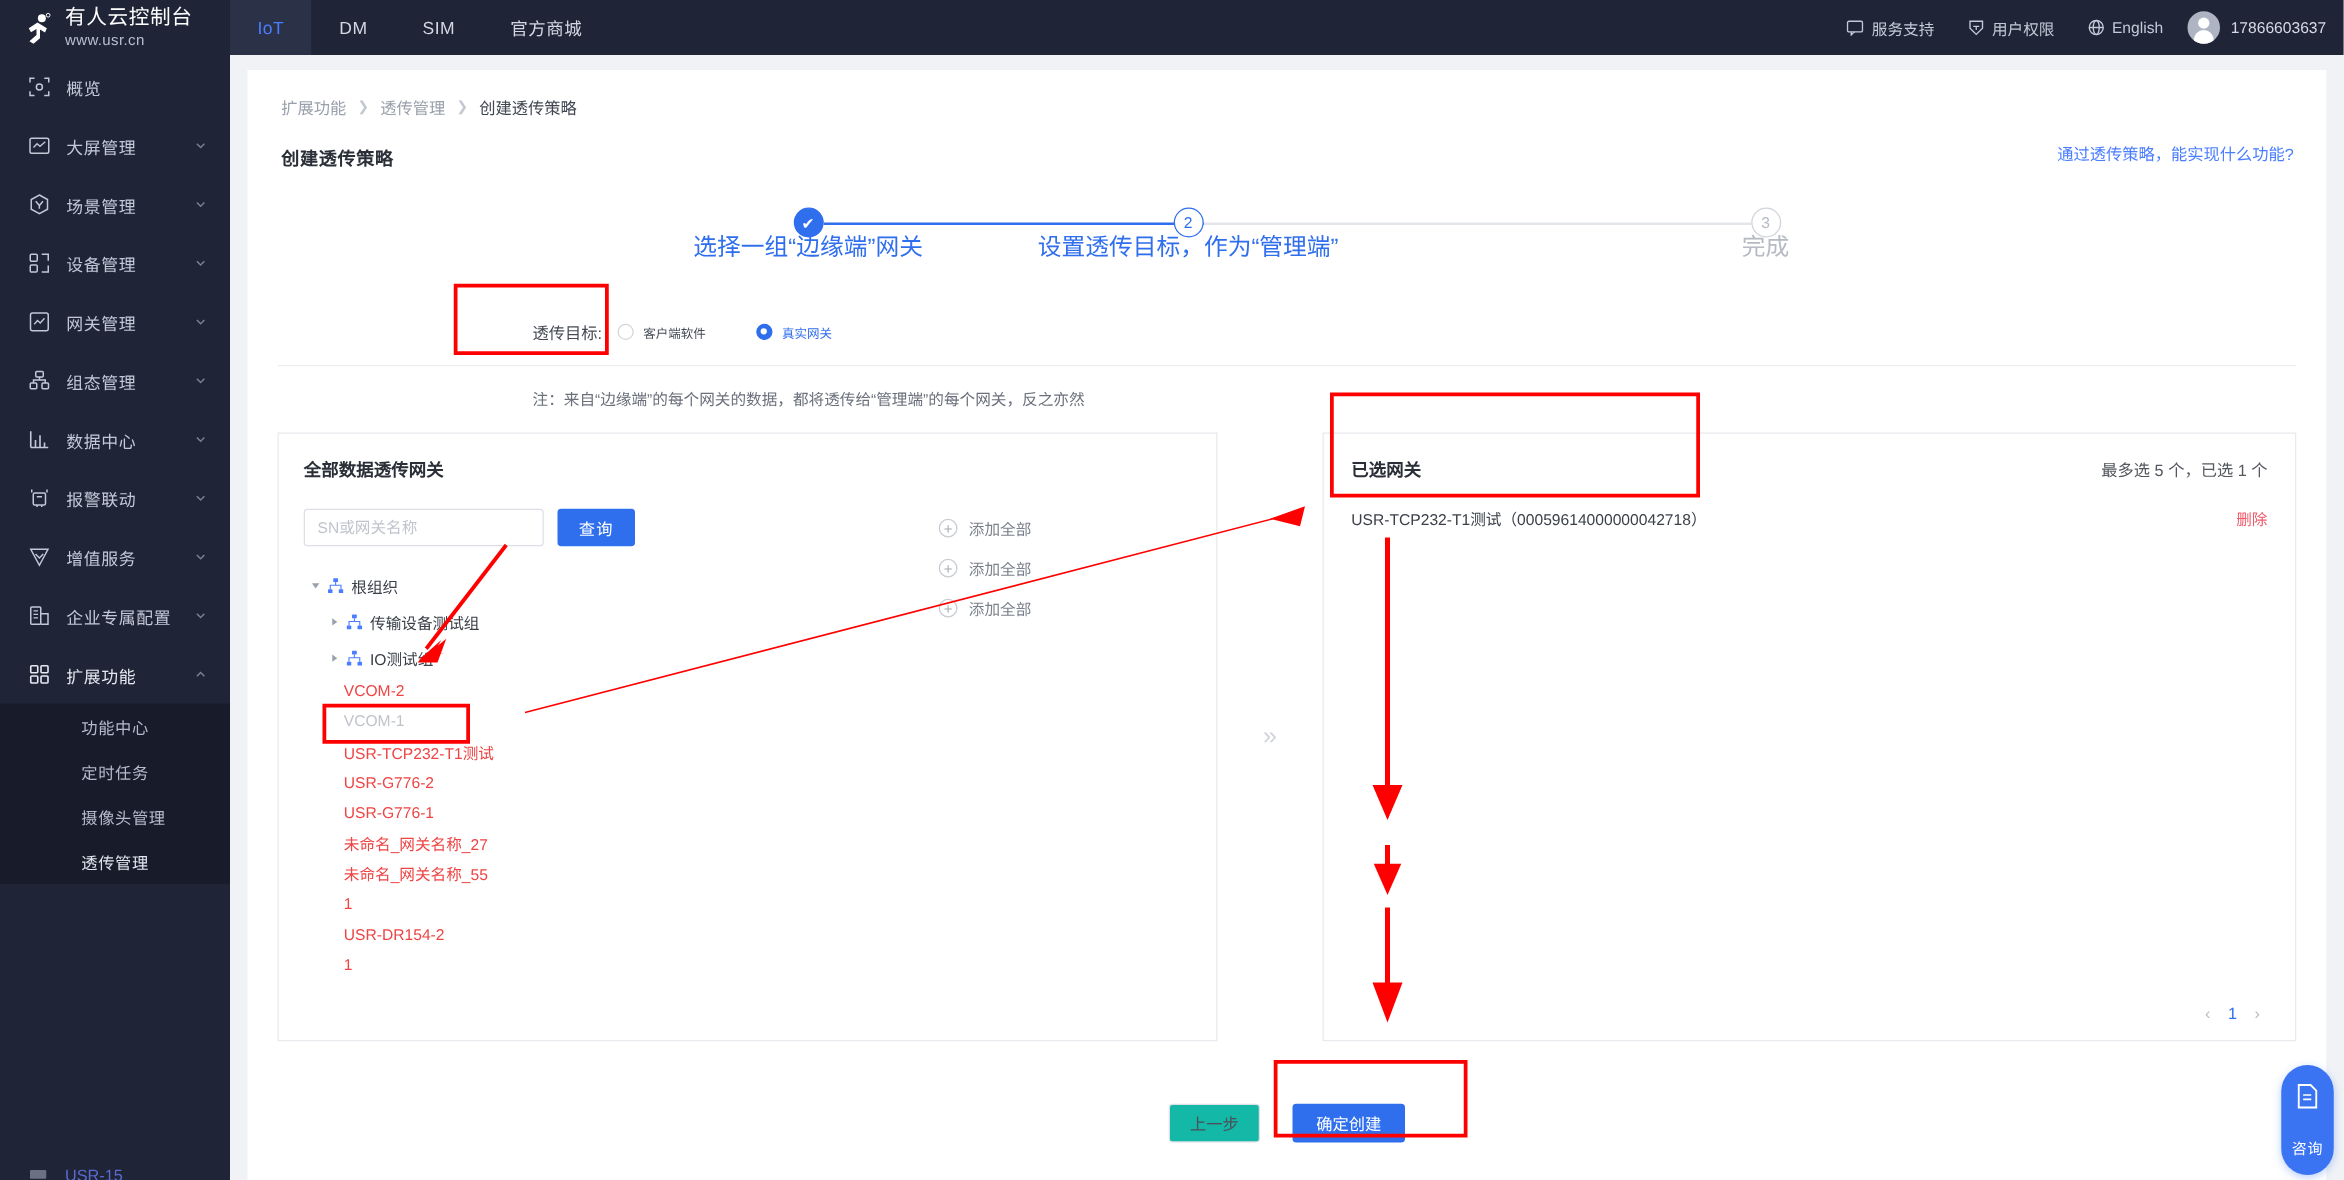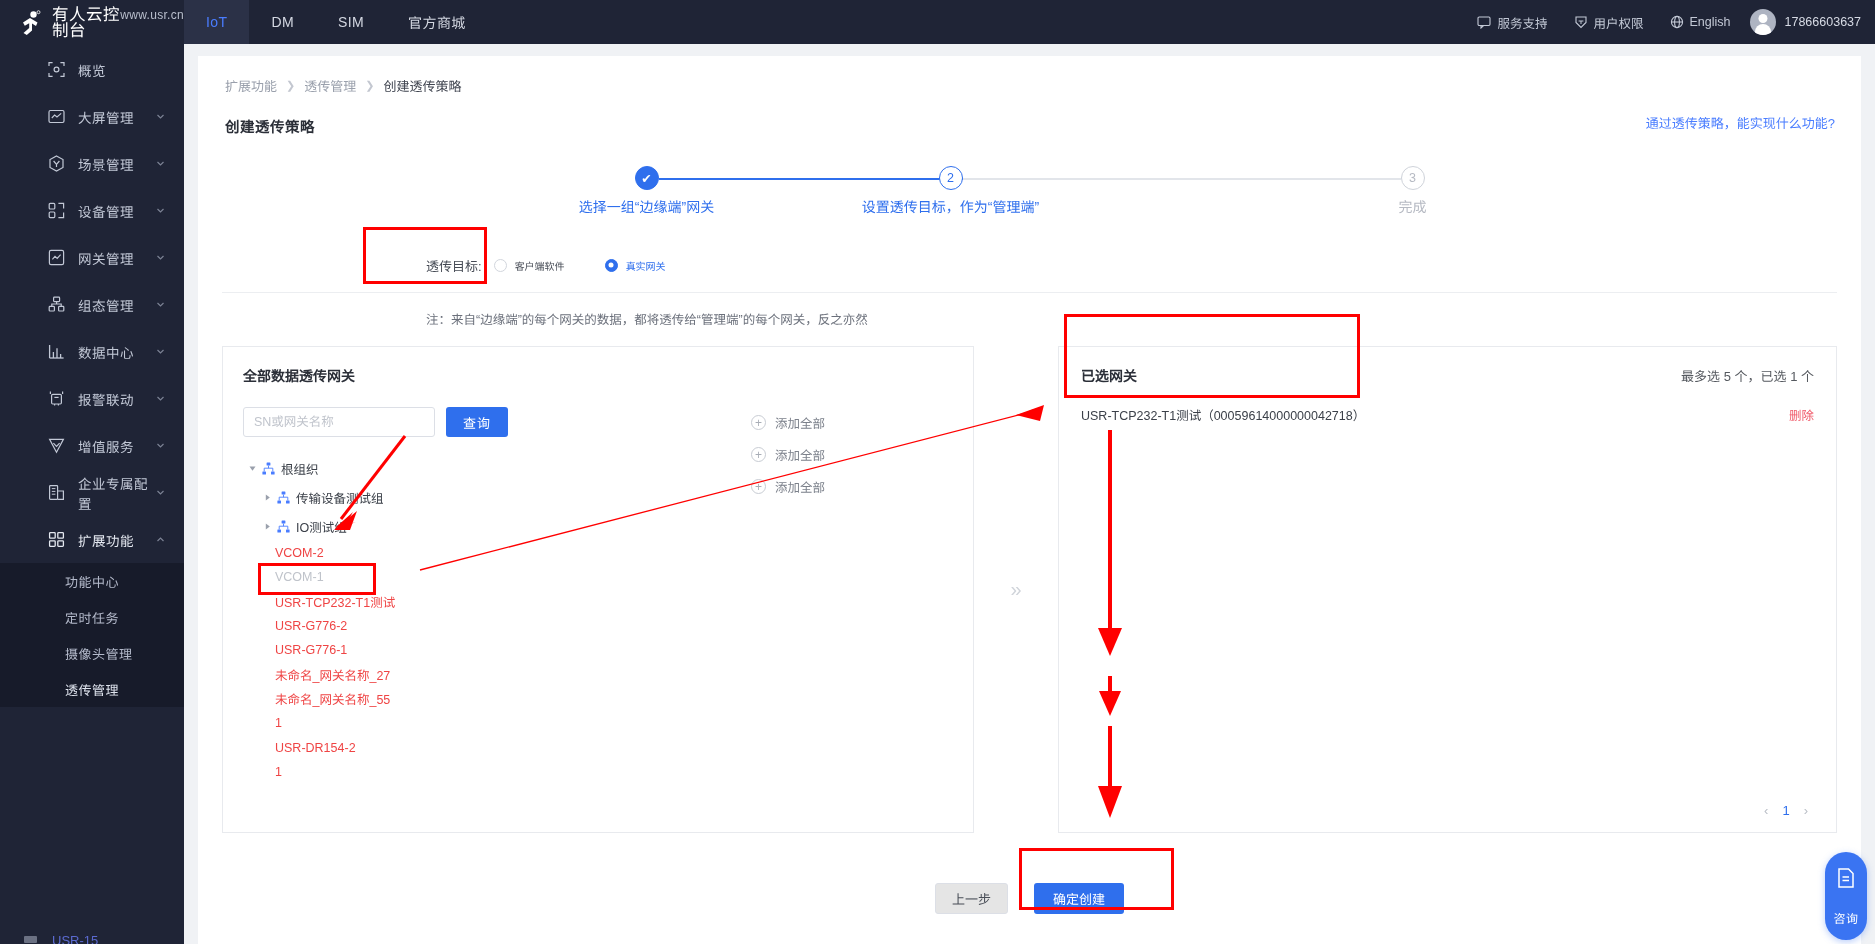--- a/index.html
+++ b/index.html
@@ -25,21 +25,21 @@
     width: 184px; min-width: 184px;
     display: flex; align-items: center; gap: 9px;
     padding-left: 16px;
     background: #1f2436;
   }
   .brand-logo {
     width: 27px; height: 27px;
     position: relative; flex: 0 0 auto;
   }
   .brand-logo svg { display:block; }
-  .brand-text { display: flex; line-height: 1; }
+  .brand-text { display: flex; flex-direction: column; line-height: 1; }
   .brand-title { font-size: 16.5px; color: #ffffff; letter-spacing: .5px; font-weight: 400; }
   .brand-sub { font-size: 12px; color: #b9bfcd; margin-top: 3px; letter-spacing: .3px; }
 
   .tabs { display: flex; align-items: stretch; }
   .tab {
     padding: 0 22px;
     display: flex; align-items: center;
     font-size: 14px; color: #d4d8e2; cursor: pointer;
     letter-spacing: .4px;
   }
@@ -82,21 +82,21 @@
     background: #1f2436;
     overflow: hidden;
     position: relative;
     padding-top: 2px;
   }
   .nav-item {
     height: 47px;
     display: flex; align-items: center;
     padding: 0 18px 0 22px;
     color: #c2c8d6; font-size: 13.5px;
-    cursor: pointer; position: relative; margin-left: 25px;
+    cursor: pointer; position: relative;
   }
   .nav-item .nav-ico { width: 19px; height: 19px; margin-right: 12px; flex: 0 0 auto; display:block; }
   .nav-item .nav-label { flex: 1; letter-spacing: .5px; }
   .nav-item .caret { width: 11px; height: 11px; flex: 0 0 auto; opacity: .75; }
   .nav-item.expanded { color: #e4e8f0; }
   .subnav { background: #171b2a; }
   .subnav-item {
     height: 36px; display: flex; align-items: center;
     padding-left: 65px; font-size: 13px; color: #b4bacb; cursor: pointer;
     letter-spacing: .5px;
@@ -156,22 +156,22 @@
     display: flex; align-items: center; justify-content: center;
     font-size: 12.5px; background: #ffffff; z-index: 2;
   }
   .step-node.done { background: #2f6fed; border: 1px solid #2f6fed; color: #fff; }
   .step-node.active { border: 1px solid #2f6fed; color: #2f6fed; }
   .step-node.todo { border: 1px solid #cfd3da; color: #b6bac3; }
   .step-line { position: absolute; top: 11.5px; height: 2px; z-index: 1; }
   .step-line.done { background: #2f6fed; }
   .step-line.todo { background: #e2e5ea; }
   .step-label {
-    position: absolute; top: 30px;
-    font-size: 14px; white-space: nowrap;
+    position: absolute; top: 16px;
+    font-size: 19px; white-space: nowrap;
     transform: translateX(-50%);
   }
   .step-label.on { color: #2f6fed; }
   .step-label.off { color: #b6bac3; }
 
   
   .radio-row {
     display: flex; align-items: center;
     padding-left: 228px; margin-top: 18px;
     font-size: 13px; color: #3b4049; height: 30px;
@@ -284,21 +284,21 @@
   .pager .pg-num { color: #2f6fed; cursor: pointer; }
   .pager .pg-arrow { cursor: pointer; font-size: 13px; }
 
   
   .foot {
     display: flex; justify-content: center; align-items: center; gap: 26px;
     margin-top: 50px;
   }
   .btn-prev {
     width: 73px; height: 31px;
-    border: 1px solid #dcdfe6; background: #e5e5e5; color: #4a4f58;
+    border: 1px solid #dcdfe6; background: #14b8a6; color: #4a4f58;
     border-radius: 3px; font-size: 13px; cursor: pointer; font-family: inherit;
   }
   .btn-ok {
     width: 90px; height: 31px;
     background: #2f6fed; color: #fff; border: none;
     border-radius: 3px; font-size: 13px; cursor: pointer; font-family: inherit;
   }
 
   
   .anno { position: absolute; pointer-events: none; z-index: 40; }

